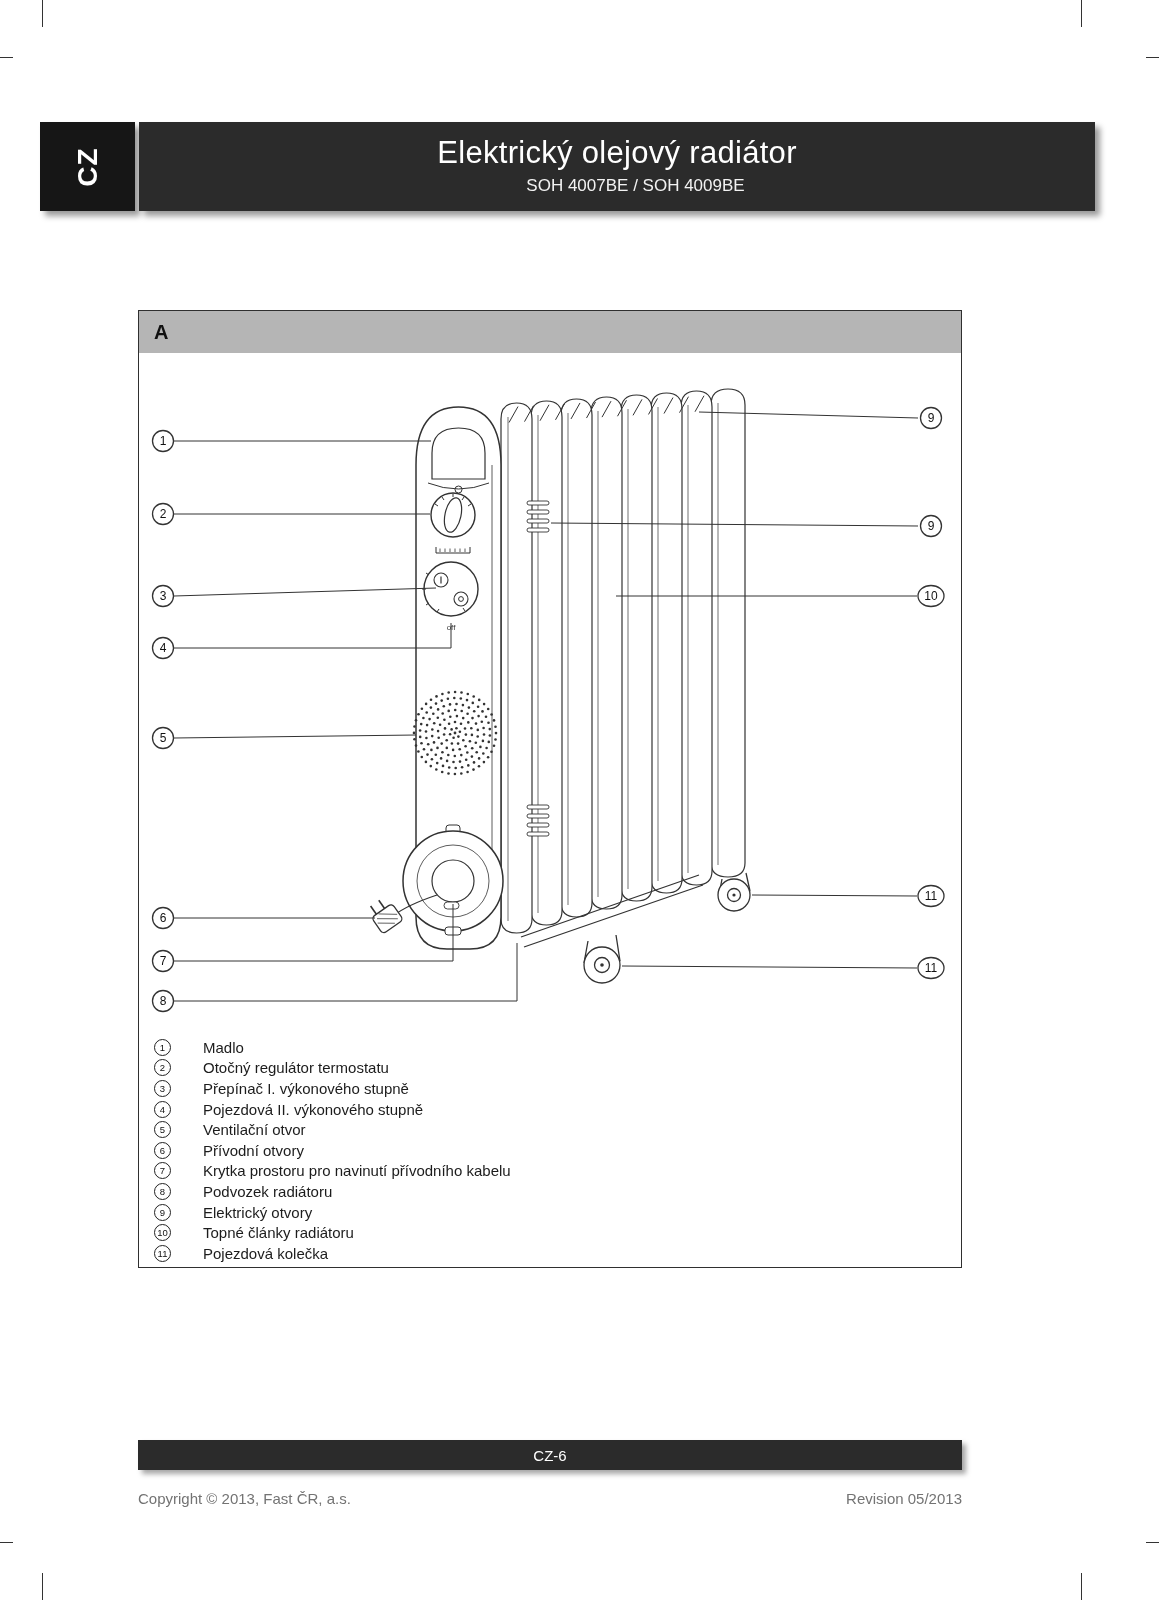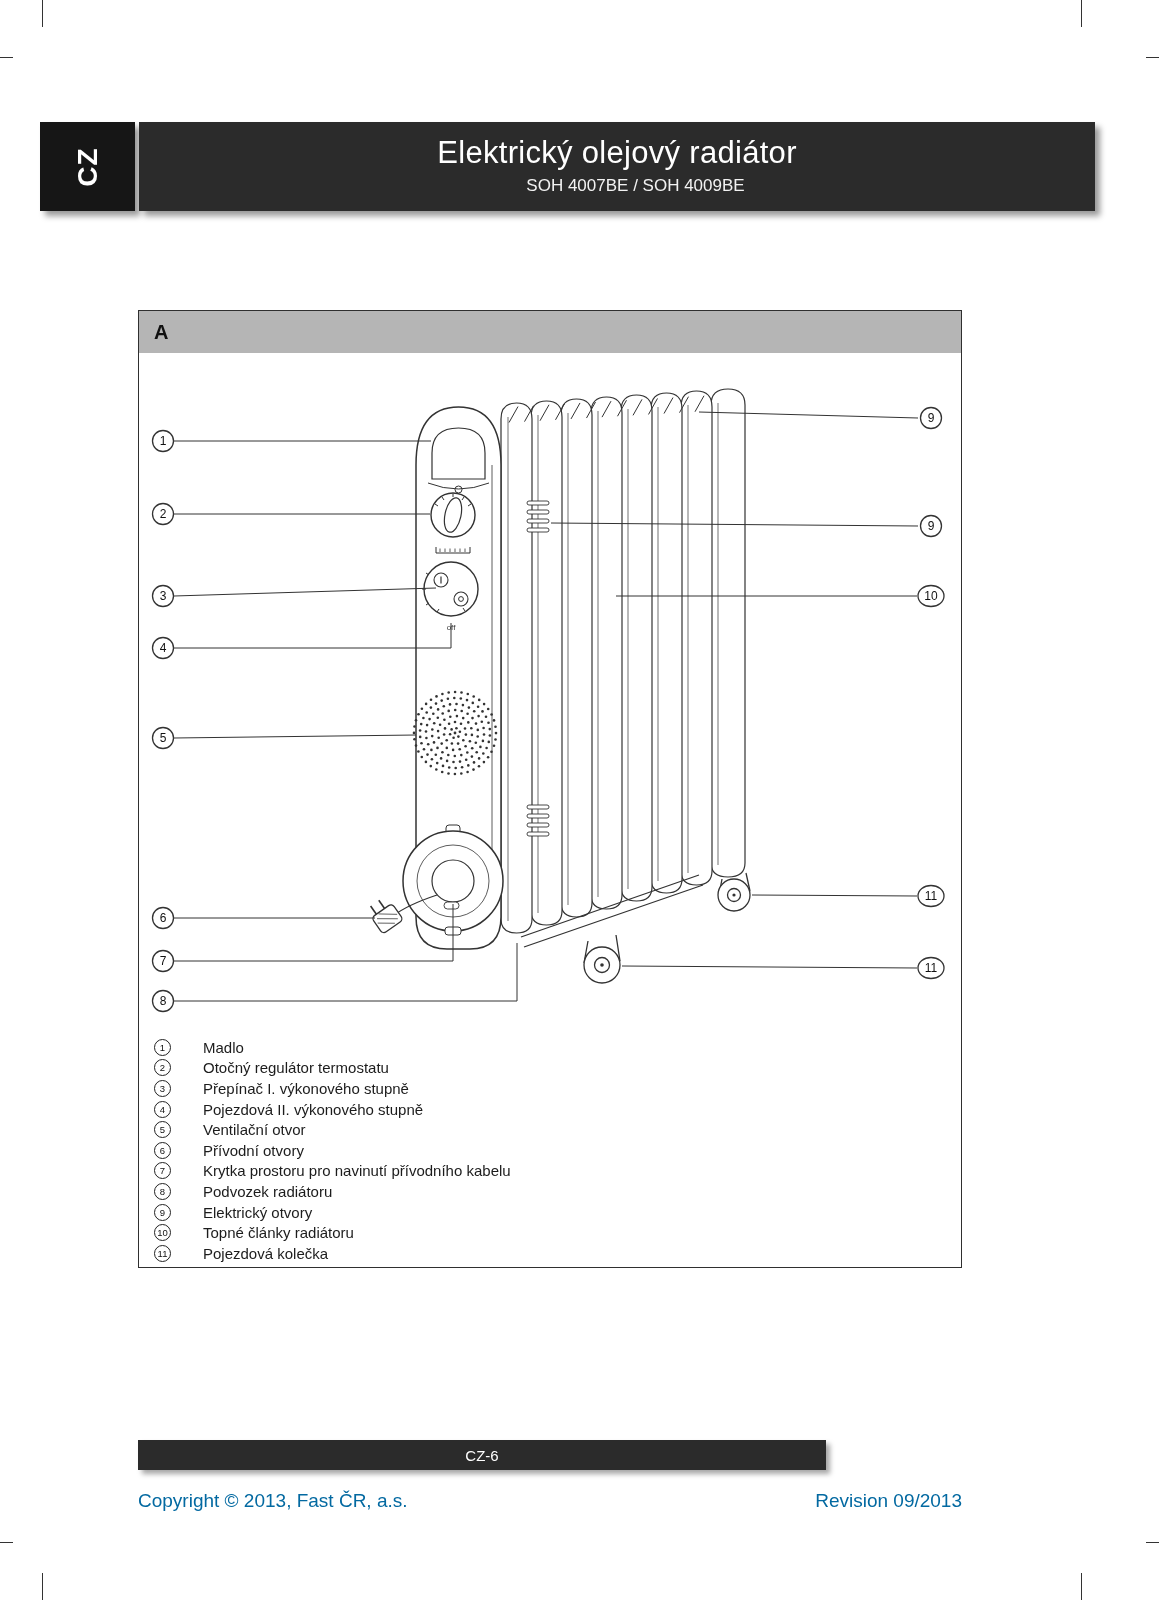--- a/index.html
+++ b/index.html
@@ -23,25 +23,25 @@
   .figure-header{height:42px;background:#b5b5b5;display:flex;align-items:center;padding-left:15px;
                  font-size:20px;font-weight:700;color:#111;}
   #diagram{display:block;margin-top:8px;}
   #diagram text{font-family:"Liberation Sans",sans-serif;}
   #legend{list-style:none;margin:6px 0 0;padding:0 0 0 15px;}
   #legend li{display:flex;align-items:center;height:20.6px;font-size:15px;color:#1c1c1c;}
   .lnum{width:15px;height:15px;border:1px solid #222;border-radius:50%;display:inline-flex;
         align-items:center;justify-content:center;font-size:9.5px;flex:0 0 15px;color:#111;}
   .ltxt{margin-left:32px;}
 
-  .page-bar{position:absolute;left:138px;top:1440px;width:688px;height:30px;background:#2b2b2b;
+  .page-bar{position:absolute;left:138px;top:1440px;width:824px;height:30px;background:#2b2b2b;
             box-shadow:4px 4px 5px rgba(0,0,0,.35);color:#fff;display:flex;align-items:center;
             justify-content:center;font-size:15px;}
   .footer{position:absolute;left:138px;top:1490px;width:824px;display:flex;justify-content:space-between;
-          font-size:19px;color:#0369a1;}
+          font-size:15px;color:#737373;}
 </style>
 </head>
 <body>
 
 <div class="sheet">
 
   <div class="crop" style="left:42px;top:0;width:1px;height:27px;"></div>
   <div class="crop" style="left:1081px;top:0;width:1px;height:27px;"></div>
   <div class="crop" style="left:42px;top:1573px;width:1px;height:27px;"></div>
   <div class="crop" style="left:1081px;top:1573px;width:1px;height:27px;"></div>
@@ -451,15 +451,15 @@
         </li>
       </ul>
   </div>
 
   <div class="page-bar">
     <span>CZ-6</span>
   </div>
 
   <div class="footer">
     <span>Copyright © 2013, Fast ČR, a.s.</span>
-    <span>Revision 09/2013</span>
+    <span>Revision 05/2013</span>
   </div>
 </div>
 
 </body></html>

